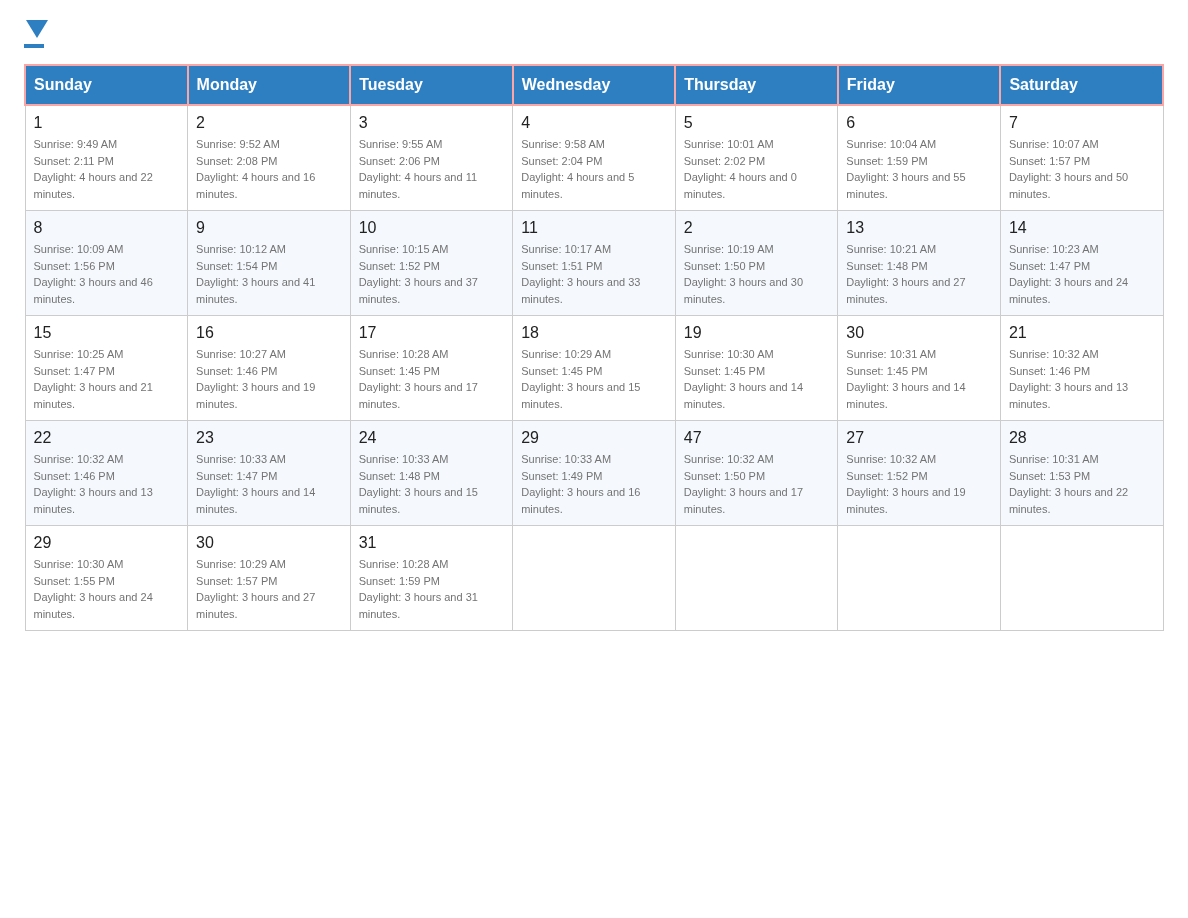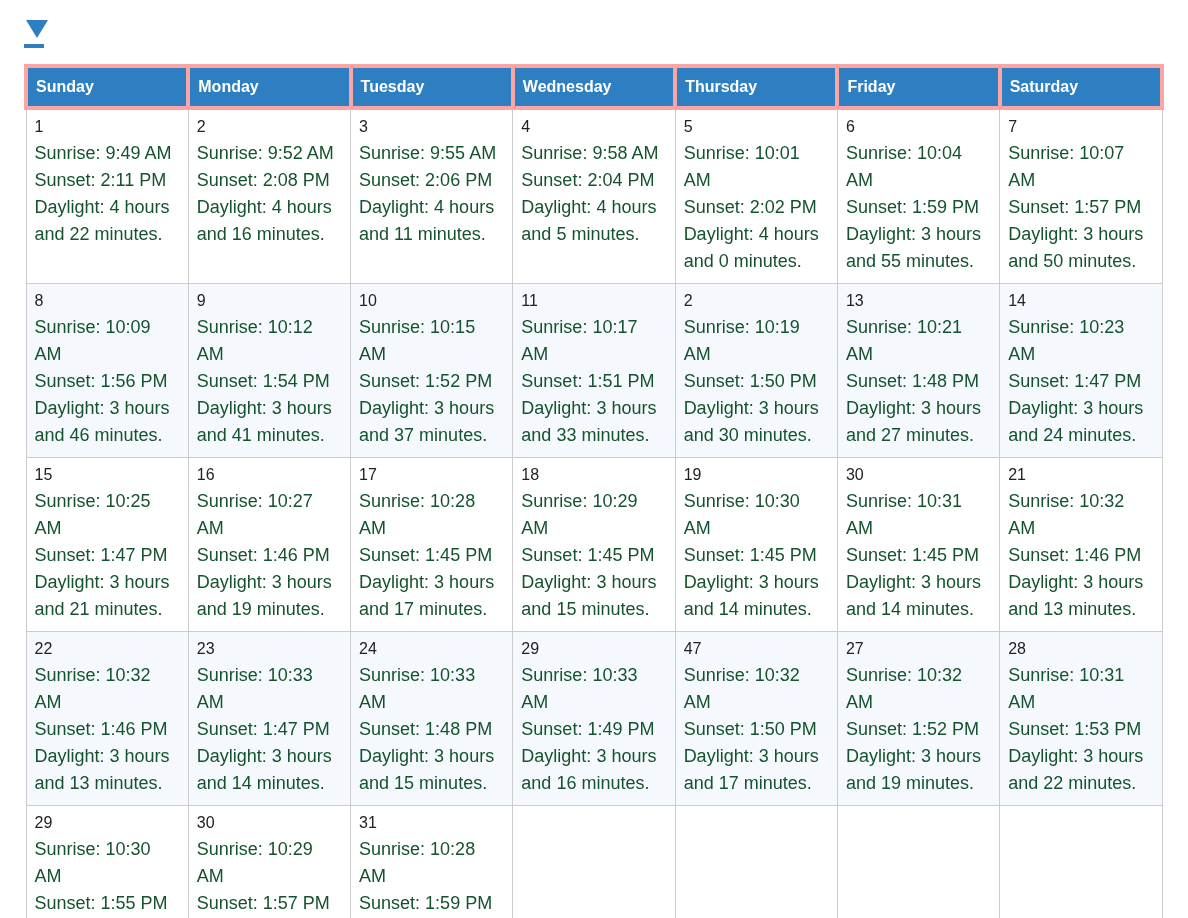--- a/index.html
+++ b/index.html
@@ -56,40 +56,40 @@
       border-collapse: collapse;
       table-layout: fixed;
     }
     thead tr th {
       background-color: #2d7fc1;
       color: #fff;
       font-size: 16px;
       font-weight: bold;
       padding: 10px 8px;
       text-align: left;
-      border: 4px solid #fca5a5;
+      border: 2px solid #fca5a5;
     }
     tbody tr td {
       vertical-align: top;
       padding: 8px;
       border: 1px solid #ccc;
       font-size: 13px;
       color: #333;
       min-height: 90px;
     }
     .day-num {
       font-size: 16px;
       font-weight: normal;
       color: #222;
       display: block;
       margin-bottom: 4px;
     }
     .day-info {
-      font-size: 18px;
-      color: #14532d;
+      font-size: 11px;
+      color: #737373;
       line-height: 1.5;
     }
     tbody tr:nth-child(odd) td {
       background-color: #fff;
     }
     tbody tr:nth-child(even) td {
       background-color: #f5f9fd;
     }
     .empty-cell {
       background: #fff !important;

